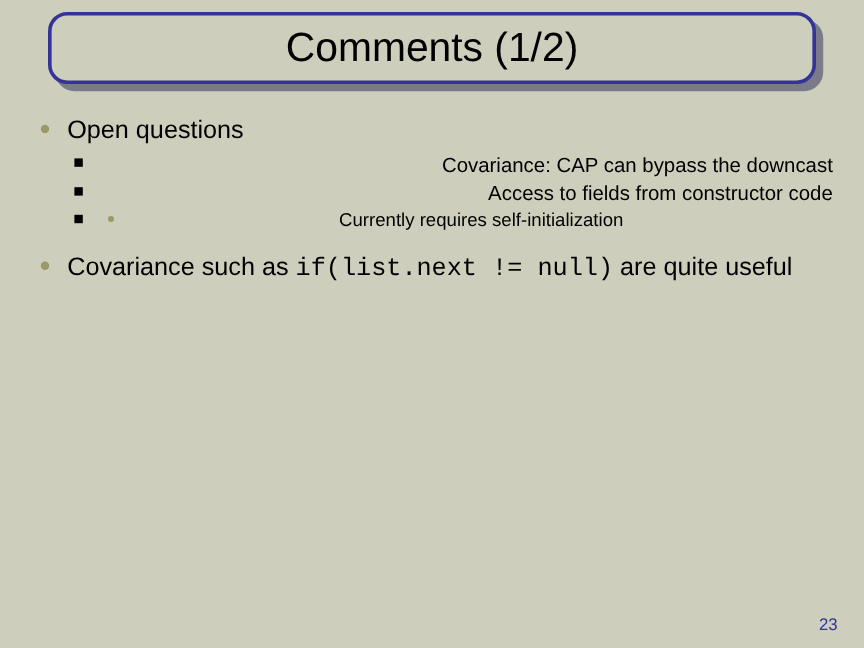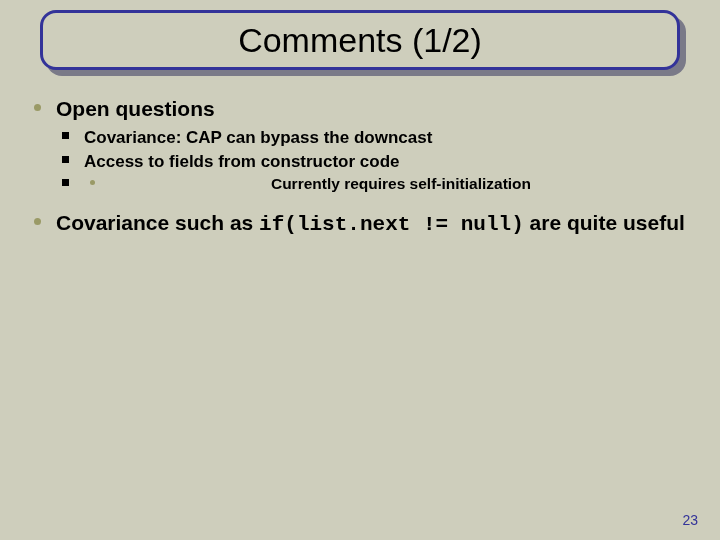--- a/index.html
+++ b/index.html
@@ -53,21 +53,20 @@
     font-size: 34px;
     color: #000;
   }
   .body {
     position: absolute;
     left: 34px;
     top: 96px;
     width: 660px;
     font-size: 17.5px;
     line-height: 1.28;
-    font-weight: bold;
   }
   .lvl1 {
     position: relative;
     padding-left: 22px;
     margin-bottom: 4px;
     font-size: 21px;
   }
   .lvl1 .bullet {
     position: absolute;
     left: 0;
@@ -76,20 +75,21 @@
     height: 7px;
     background: #9a9a66;
     border-radius: 50%;
   }
   .lvl2 {
     position: relative;
     padding-left: 22px;
     margin-left: 28px;
     font-size: 17px;
     margin-bottom: 2px;
+    text-align: right;
   }
   .lvl2 .bullet {
     position: absolute;
     left: 0;
     top: 5px;
     width: 7px;
     height: 7px;
     background: #000;
   }
   .lvl3 {

